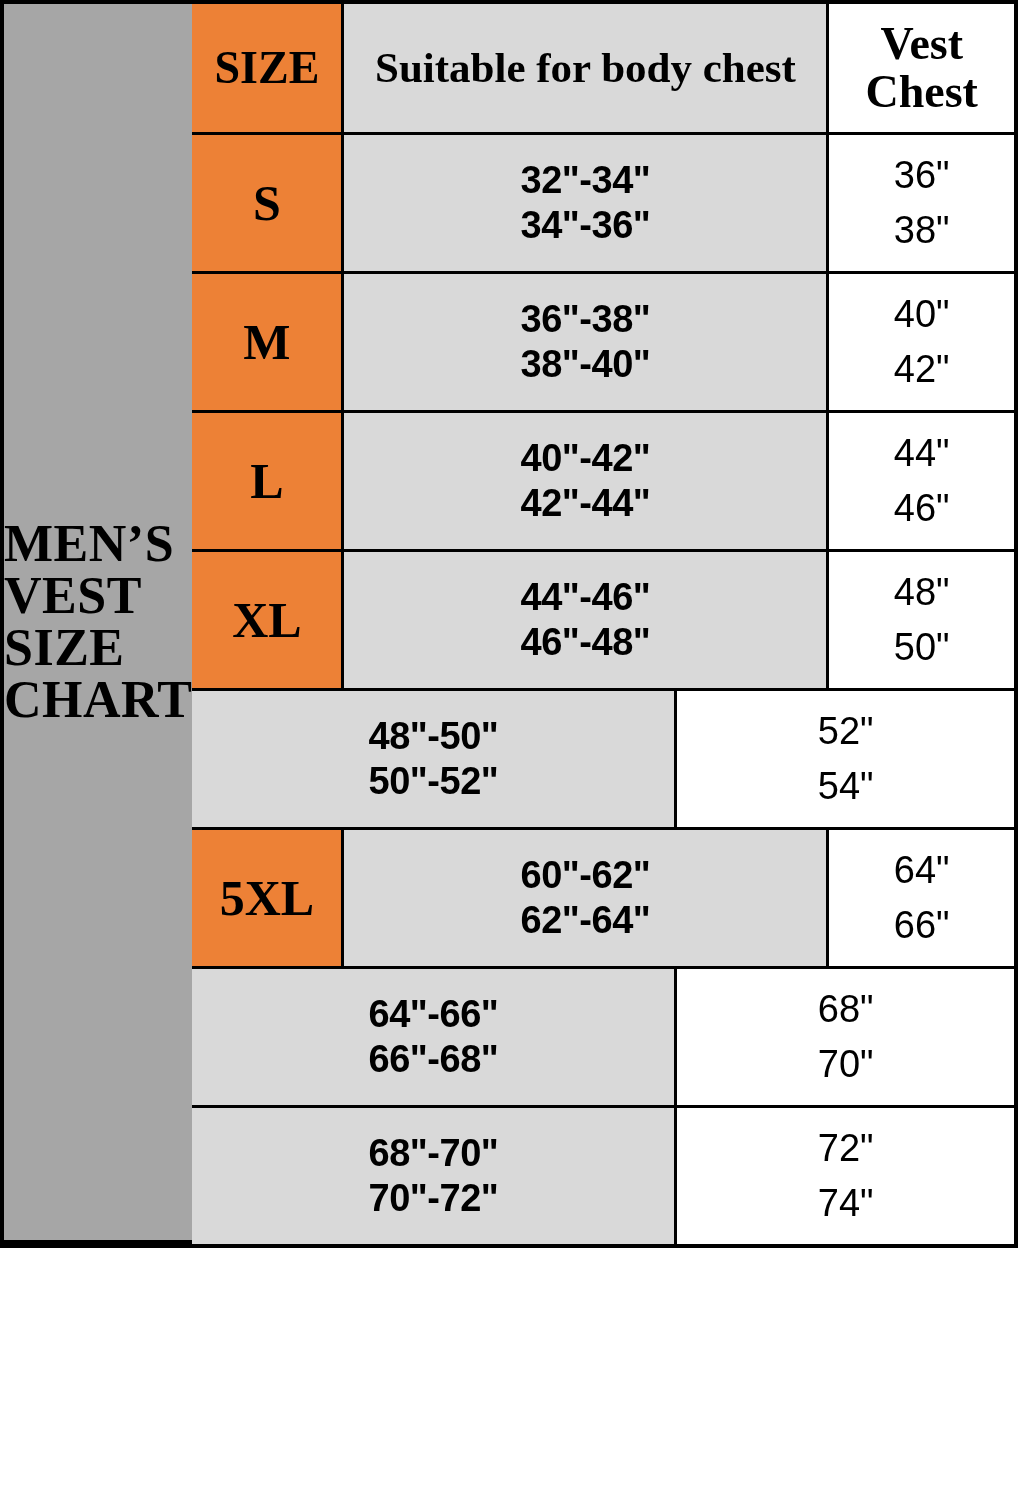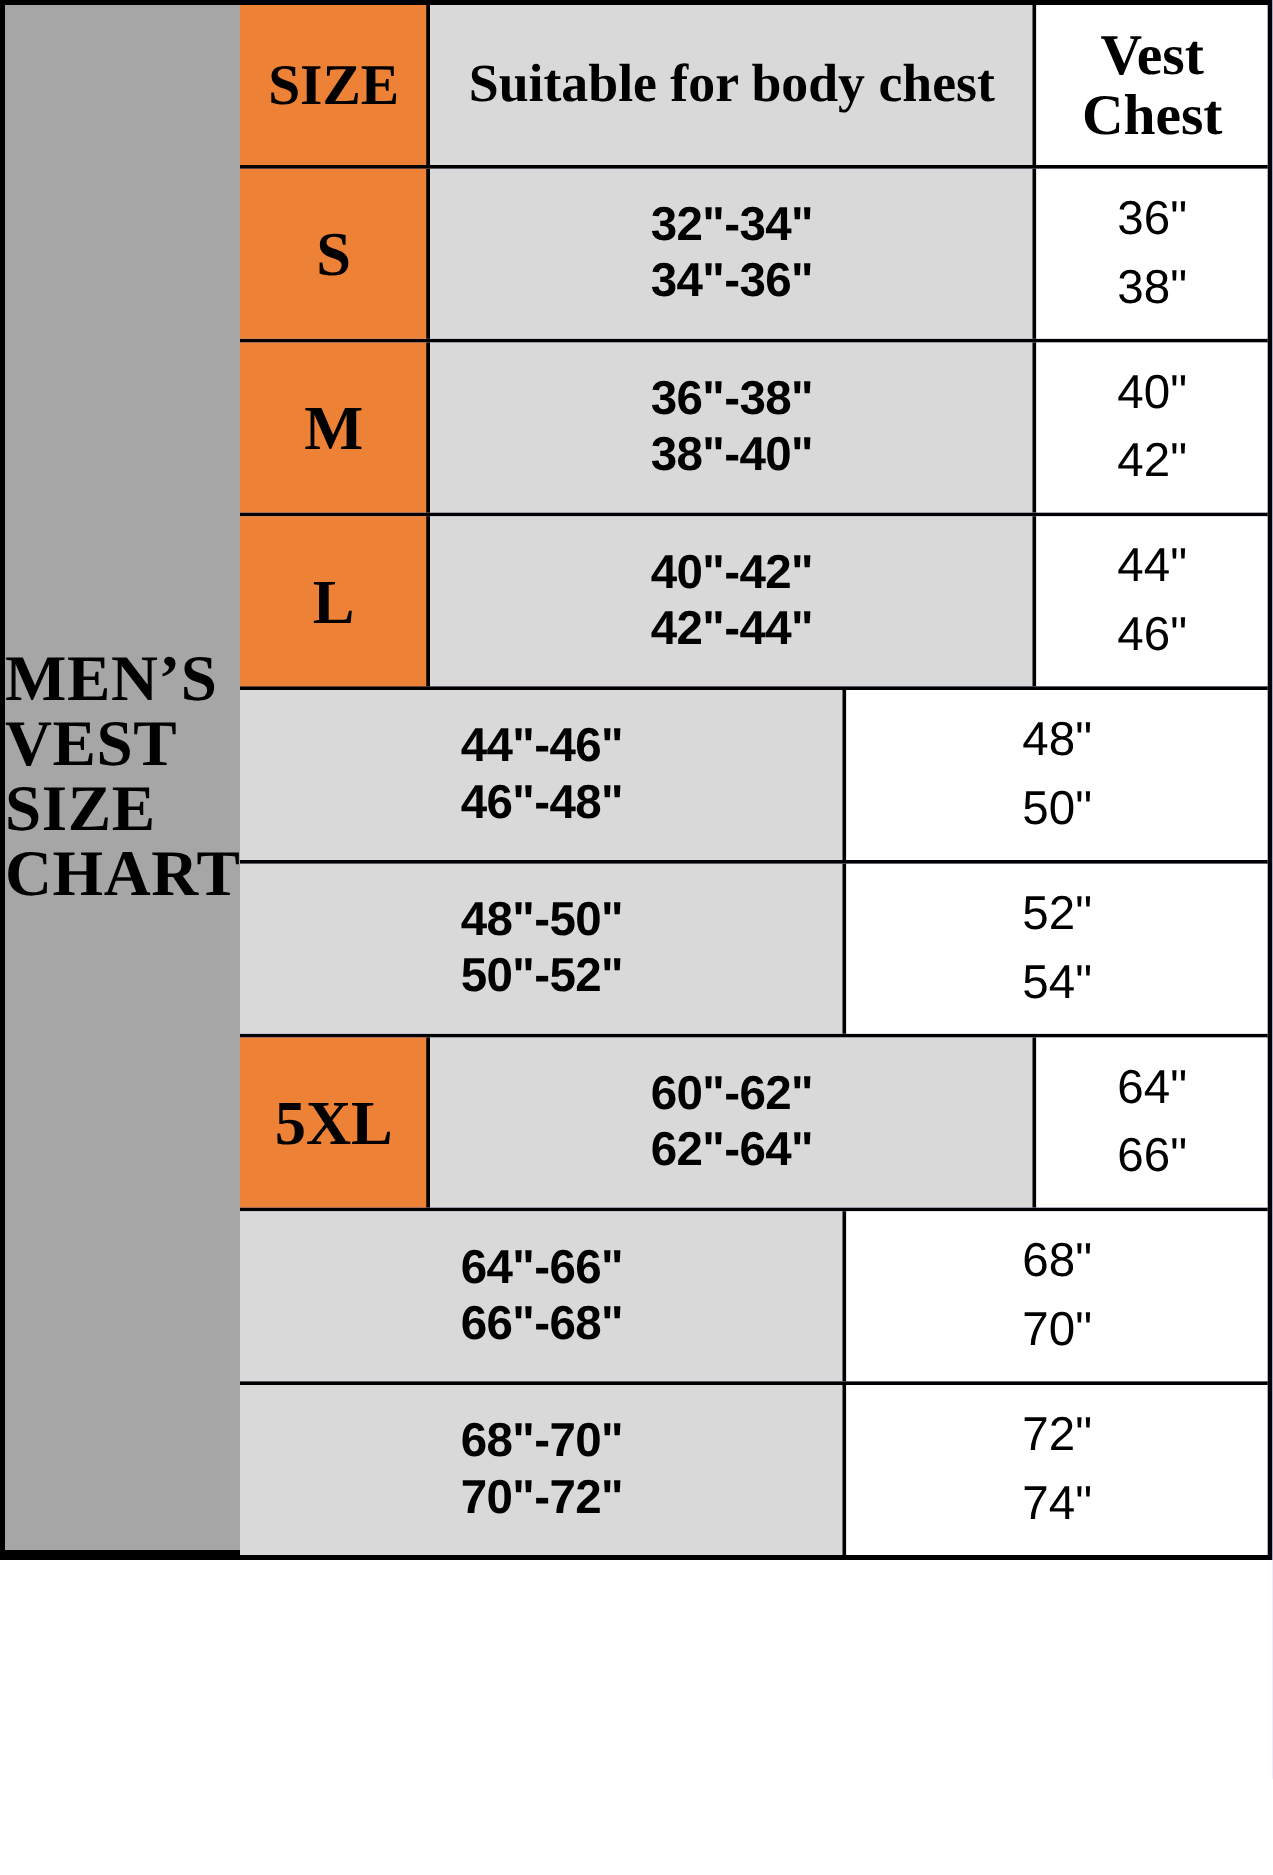--- a/index.html
+++ b/index.html
@@ -212,20 +212,23 @@
       </div>
       <div class="cell col-vest">
         <div class="vest-stack">
           <span class="vest-text">44"</span>
           <span class="vest-text">46"</span>
         </div>
       </div>
     </div>
 
     <div class="row data-row">
+      <div class="cell col-size">
+        <span class="size-text">XL</span>
+      </div>
       <div class="cell col-body">
         <div class="stack">
           <span class="body-text">44"-46"</span>
           <span class="body-text">46"-48"</span>
         </div>
       </div>
       <div class="cell col-vest">
         <div class="vest-stack">
           <span class="vest-text">48"</span>
           <span class="vest-text">50"</span>

